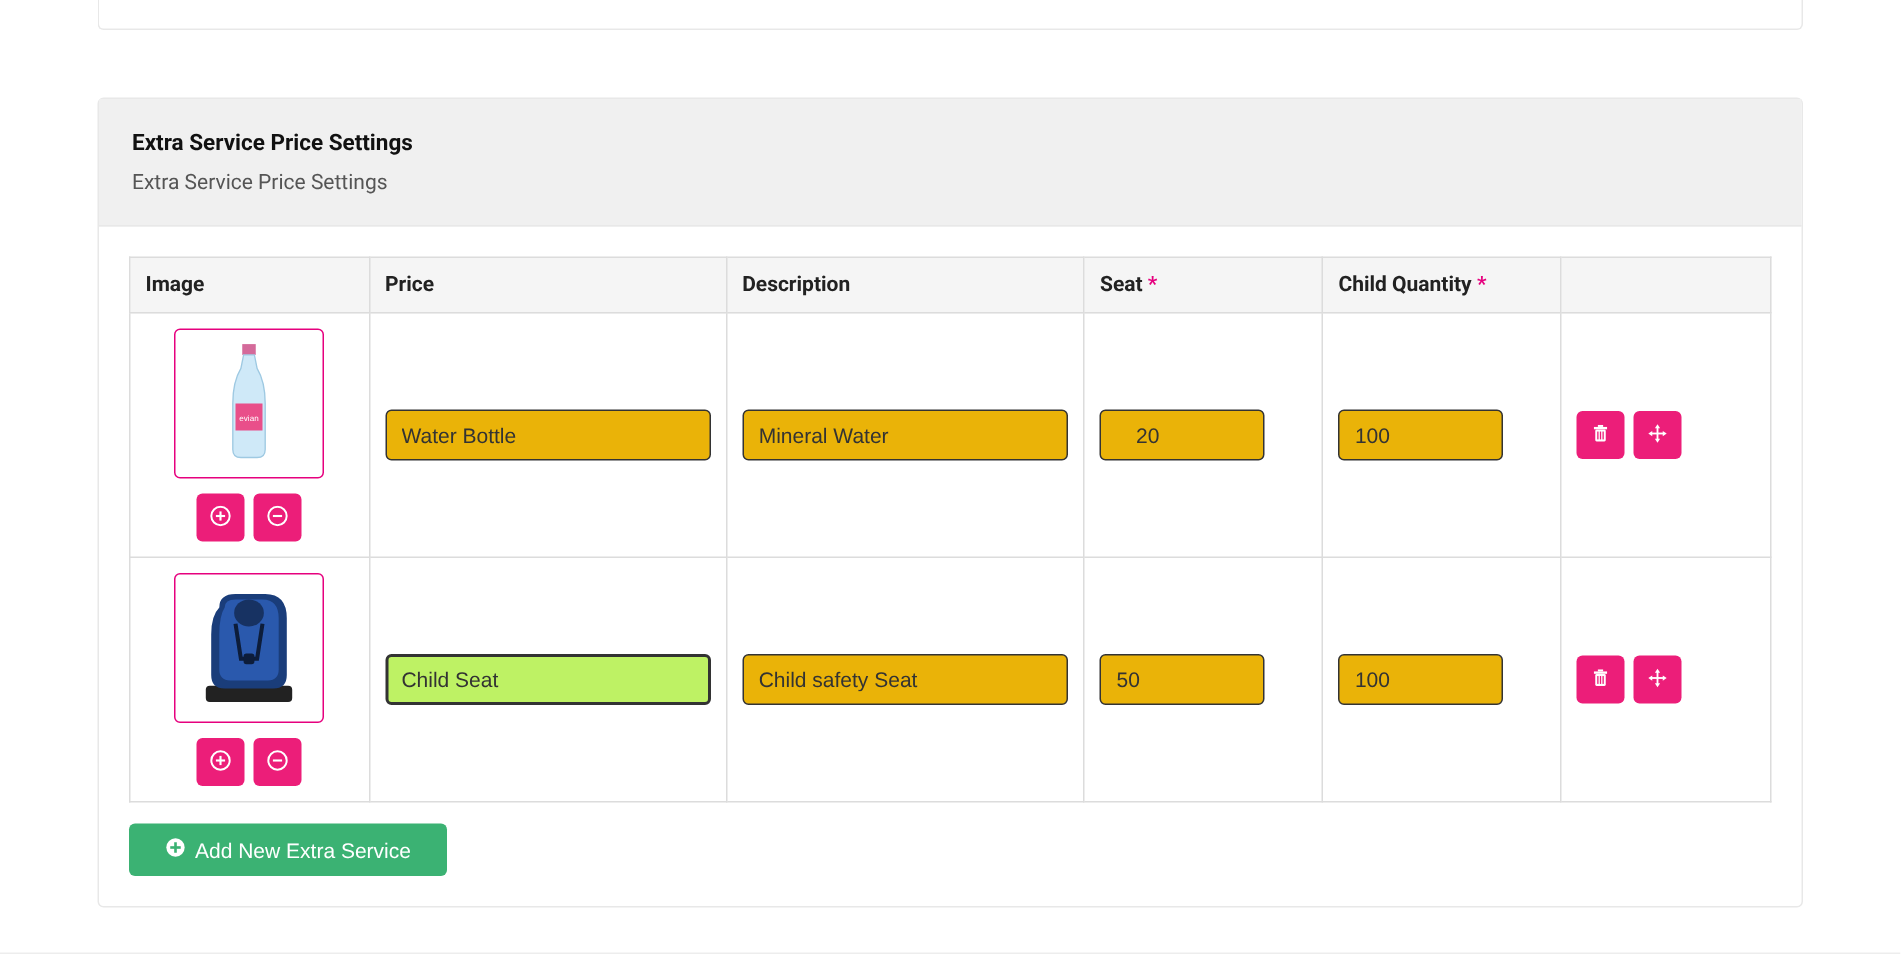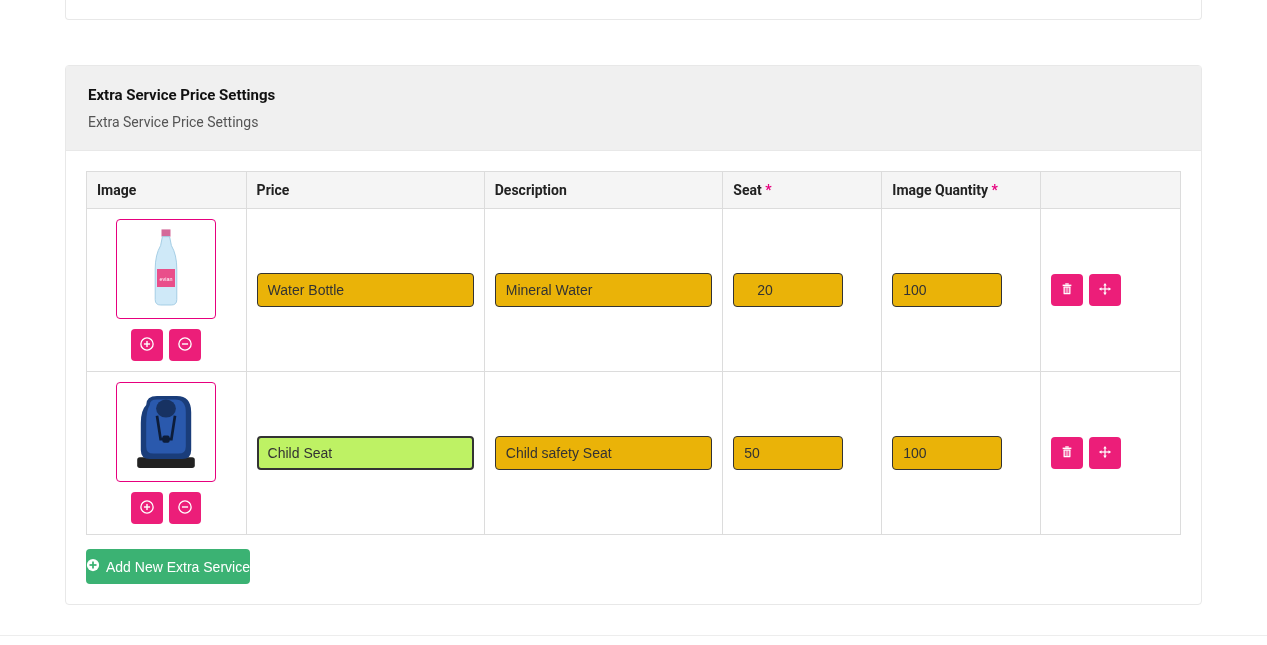--- a/index.html
+++ b/index.html
@@ -113,21 +113,21 @@
   .col-desc { width: 240px; }
   .col-price { width: 160px; }
   .col-stock { width: 160px; }
   .col-actions { width: 140px; text-align: left; }
   .action-btns { display: flex; gap: 6px; }
   .add-btn {
     margin-top: 14px;
     background: #3bb273;
     color: #fff;
     border: none;
-    padding: 9px 0;
+    padding: 9px 24px;
     border-radius: 4px;
     font-size: 14px;
     cursor: pointer;
     display: inline-flex;
     align-items: center;
     gap: 6px;
   }
   .add-btn svg { width: 14px; height: 14px; fill: #fff; }
   .bottom-divider {
     border-top: 1px solid #ededed;
@@ -150,21 +150,21 @@
       <thead>
         <tr>
           <th class="col-image">Image</th>
           <th class="col-name">Price</th>
           <th class="col-desc">Description</th>
           <th class="col-price">
             <span>Seat</span>
             <span class="req">*</span>
           </th>
           <th class="col-stock">
-            <span>Image Quantity</span>
+            <span>Child Quantity</span>
             <span class="req">*</span>
           </th>
           <th class="col-actions"></th>
         </tr>
       </thead>
       <tbody id="table-body">
       <tr>
             <td class="col-image">
               <div class="image-box">
                 <svg viewBox="0 0 100 100">

